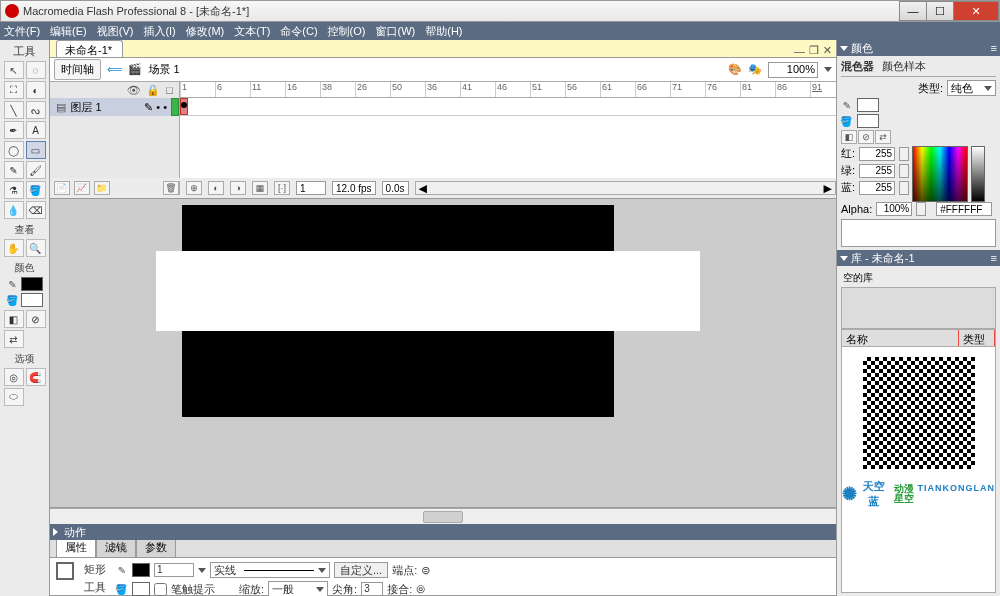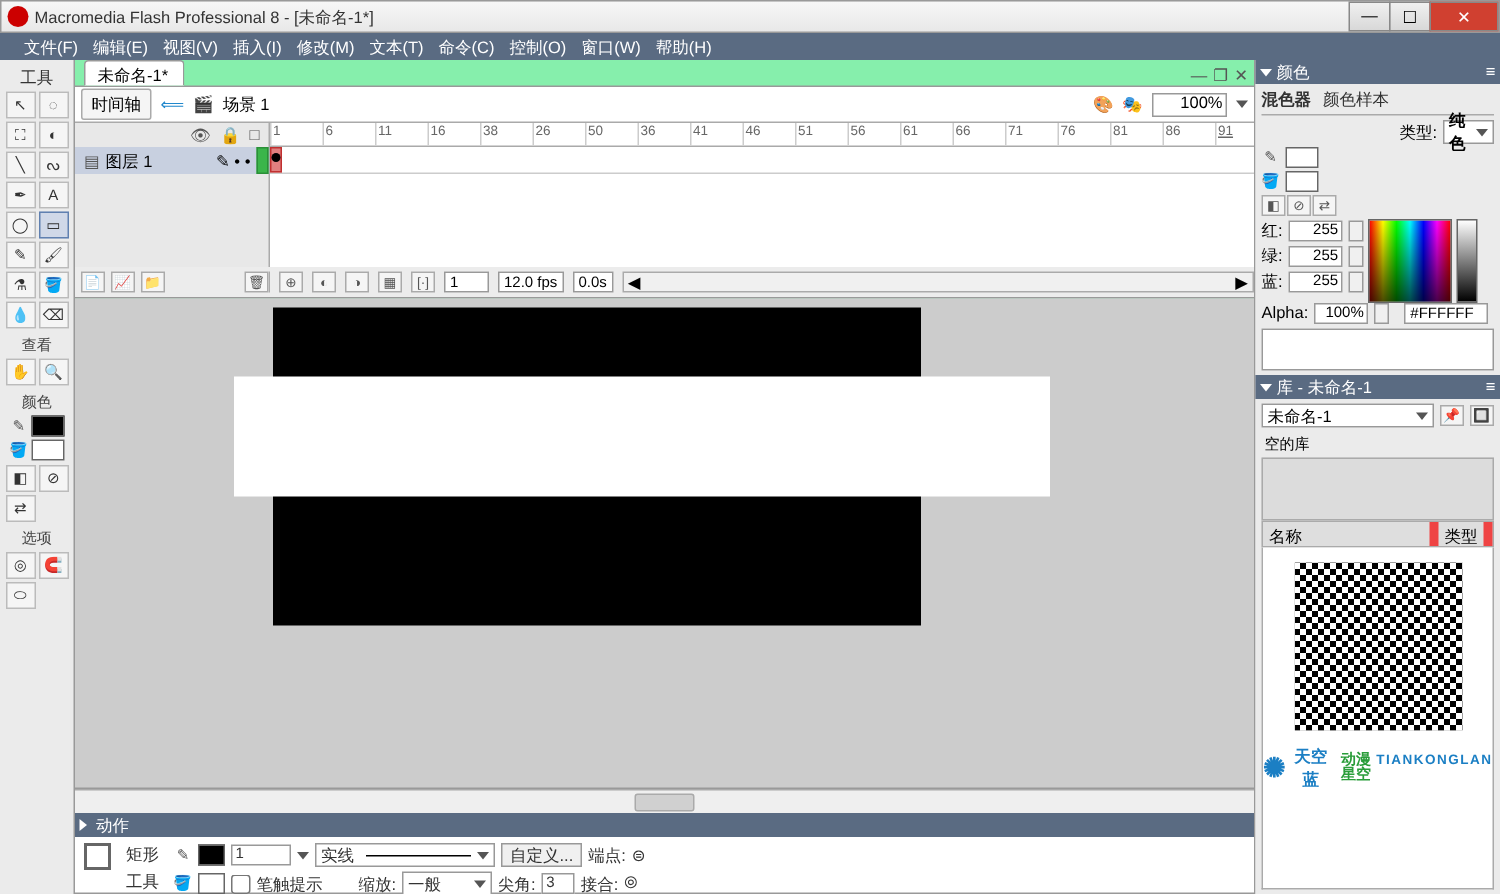--- a/index.html
+++ b/index.html
@@ -8,40 +8,40 @@
 
 .titlebar { height: 22px; background: linear-gradient(#f7f7f7, #e8e8e8); display: flex; align-items: center; padding-left: 4px; border: 1px solid #999; }
 .titlebar .logo { width: 14px; height: 14px; border-radius: 50%; background: #c00; margin-right: 4px; display: inline-block; }
 .titlebar .title { flex: 1; color: #333; }
 .win-btns { display: flex; }
 .win-btn { height: 20px; display: flex; align-items: center; justify-content: center; border: 1px solid #888; margin-left: -1px; }
 .win-min, .win-max { width: 28px; background: linear-gradient(#f0f0f0,#d8d8d8); }
 .win-close { width: 46px; background: #d04030; color: #fff; }
 
 
-.menubar { height: 18px; background: #5a6b82; color: #fff; display: flex; align-items: center; padding-left: 16px; gap: 10px; }
+.menubar { height: 18px; background: #5a6b82; color: #fff; display: flex; align-items: center; padding-left: 4px; gap: 10px; }
 .menubar span { cursor: default; }
 
 
 .main { display: flex; height: calc(596px - 22px - 18px); }
 
 
 .tools { width: 50px; background: #ebebeb; border-right: 1px solid #999; padding: 2px; }
 .tools-title { text-align: center; font-size: 11px; padding: 2px 0; color: #333; }
 .tool-grid { display: grid; grid-template-columns: repeat(2, 20px); gap: 2px; justify-content: center; margin-bottom: 4px; }
 .tool { width: 20px; height: 18px; border: 1px solid #bbb; background: #f5f5f5; display: flex; align-items: center; justify-content: center; font-size: 10px; color: #333; }
 .tool.active { background: #d0d8e8; border-color: #6080b0; }
 .sect-label { text-align: center; font-size: 10px; color: #444; margin: 2px 0; }
 .swatch-row { display: flex; justify-content: center; gap: 2px; align-items: center; }
 .swatch { width: 22px; height: 14px; border: 1px solid #666; }
 .swatch.black { background: #000; }
 .swatch.white { background: #fff; }
 
 
-.center { flex: 1; display: flex; flex-direction: column; background: #86efac; }
+.center { flex: 1; display: flex; flex-direction: column; background: #fef9c3; }
 
 
 .doctab-row { height: 18px; display: flex; align-items: flex-end; padding-left: 6px; border-bottom: 1px solid #999; gap: 2px;}
 .doctab { height: 17px; padding: 2px 10px 0 8px; background: #fff; border: 1px solid #999; border-bottom: none; border-radius: 3px 3px 0 0; font-size: 11px; }
 .doc-winbtns { margin-left: auto; display:flex; gap:4px; padding-right:4px; align-items:center; font-size:10px; color:#555;}
 .doc-winbtns span{cursor:default;}
 
 
 .scenebar { height: 24px; background: #fff; border-bottom: 1px solid #aaa; display: flex; align-items: center; padding: 0 4px; gap: 6px; }
 .scene-btn { border: 1px solid #aaa; padding: 2px 6px; background: #f5f5f5; border-radius: 2px; }
@@ -97,21 +97,21 @@
 .rtabs { display:flex; gap:8px; border-bottom:1px solid #aaa; padding-bottom:2px; margin-bottom:3px;}
 .rtab { color:#333; }
 .rtab.active { font-weight:bold; }
 .rrow { display:flex; align-items:center; gap:4px; margin-bottom:2px; }
 .num-field { width:36px; height:14px; border:1px solid #999; background:#fff; text-align:right; padding-right:2px; font-size:10px;}
 .spin { width:10px; height:14px; border:1px solid #999; background:#f0f0f0; display:inline-block;}
 .color-picker { width:56px; height:56px; background: linear-gradient(to right, #f00,#ff0,#0f0,#0ff,#00f,#f0f,#f00); border:1px solid #666; position:relative;}
 .color-picker::after{content:'';position:absolute;inset:0;background:linear-gradient(to bottom, rgba(255,255,255,0), rgba(0,0,0,0.7));}
 .grad-bar { width: 14px; height: 56px; background: linear-gradient(#fff,#000); border:1px solid #666;}
 .lib-list-head { height:18px; background:#dedede; border:1px solid #aaa; display:flex; }
-.lib-col { padding:2px 4px; border-right:6px solid #ef4444;}
+.lib-col { padding:2px 4px; border-right:1px solid #ef4444;}
 .qr { width:120px; height:120px; background:
   repeating-linear-gradient(0deg,#000 0 4px,#fff 4px 8px),
   repeating-linear-gradient(90deg,#000 0 4px,#fff 4px 8px);
   background-blend-mode: difference; margin: 6px auto; border:4px solid #fff;}
 .brand { text-align:center; color:#1b7fc4; font-size:14px; font-weight:bold; display:flex;align-items:center;justify-content:center;gap:2px;}
 .brand-sub{font-size:9px; color:#1b7fc4; letter-spacing:1px;}
 .icon-sm{width:12px;height:12px;display:inline-flex;align-items:center;justify-content:center;font-size:10px;color:#555;}
 .rhdr-icons{margin-left:auto;display:flex;gap:3px;padding-right:3px;}
 </style>
 </head>
@@ -290,20 +290,25 @@
     </div>
     <div class="scroll-h">
         <div class="scroll-thumb"></div>
       </div>
 
     <div class="panel-hdr" style="position:relative;">
       <span class="arrow"></span>
       <span>动作</span>
     </div>
 
+    <div class="panel-tabs">
+      <div class="ptab active">属性</div>
+      <div class="ptab">滤镜</div>
+      <div class="ptab">参数</div>
+    </div>
     <div class="prop-body">
       <div class="prop-col" style="align-items:center;">
         <div style="width:18px;height:18px;border:2px solid #666;"></div>
       </div>
       <div class="prop-col">
         <span>矩形</span>
         <span>工具</span>
       </div>
       <div class="prop-col">
         <div class="prop-row">
@@ -348,21 +353,21 @@
           <span>≡</span>
         </div>
     </div>
     <div class="rpanel-body">
       <div class="rtabs">
         <span class="rtab active">混色器</span>
         <span class="rtab">颜色样本</span>
       </div>
       <div class="rrow" style="justify-content:flex-end;">
         <span>类型:</span>
-        <div class="dropdown" style="width:34px;font-weight:bold;">
+        <div class="dropdown" style="width:49px;">
             <span>纯色</span>
             <span class="chev" style="margin-left:auto;"></span>
           </div>
       </div>
       <div class="rrow">
         <span class="icon-sm">✎</span>
         <div class="swatch white" style="width:22px;height:14px;"></div>
       </div>
       <div class="rrow">
         <span class="icon-sm">🪣</span>
@@ -404,28 +409,20 @@
     </div>
 
     <div class="rpanel-hdr">
       <span class="arrow"></span>
       <span>库 - 未命名-1</span>
       <div class="rhdr-icons">
           <span>≡</span>
         </div>
     </div>
     <div class="rpanel-body" style="flex:1;display:flex;flex-direction:column;">
-      <div class="rrow">
-        <div class="dropdown" style="flex:1;">
-            <span>未命名-1</span>
-            <span class="chev" style="margin-left:auto;"></span>
-          </div>
-        <span class="mini-btn">📌</span>
-        <span class="mini-btn">🔲</span>
-      </div>
       <div style="font-size:10px;padding:2px;">空的库</div>
       <div style="height:42px;background:#dcdcdc;border:1px solid #aaa;"></div>
       <div class="lib-list-head">
         <div class="lib-col" style="flex:1;">名称</div>
         <div class="lib-col" style="width:36px;">类型</div>
       </div>
       <div style="flex:1;background:#fff;border:1px solid #aaa;border-top:none;">
         <div class="qr"></div>
         <div class="brand">
           <span style="color:#1b7fc4;font-size:18px;">✺</span>

